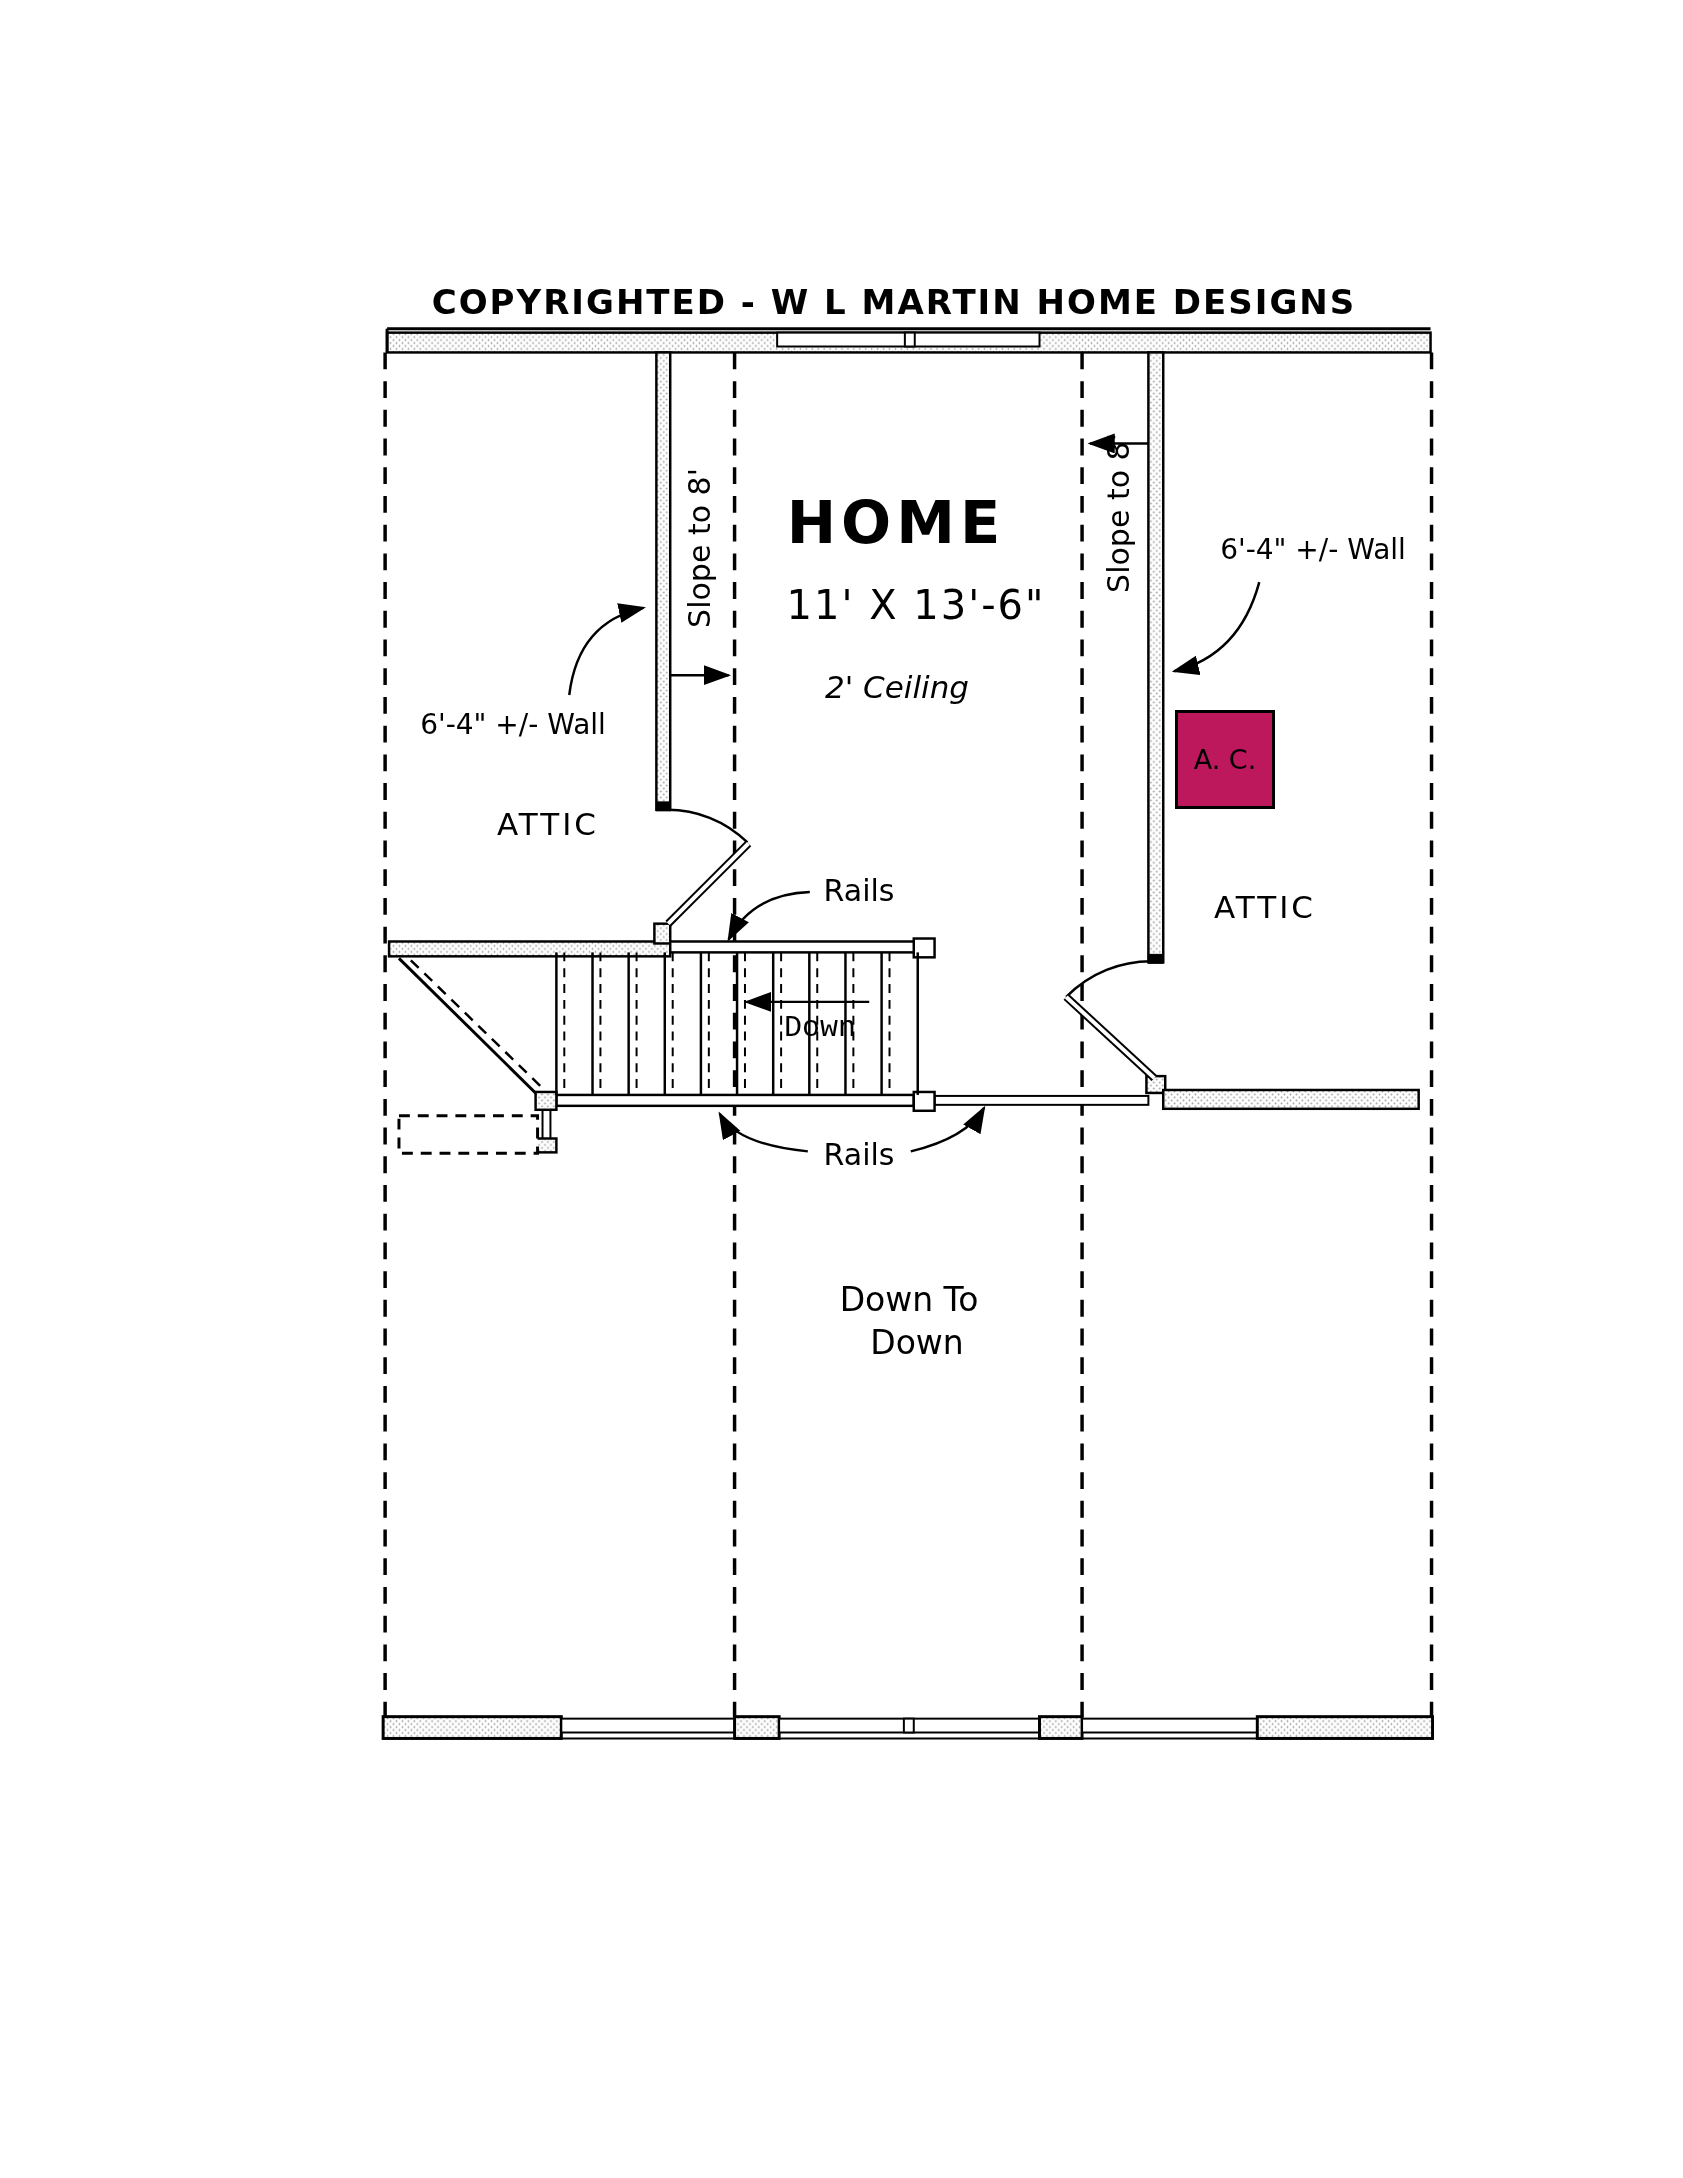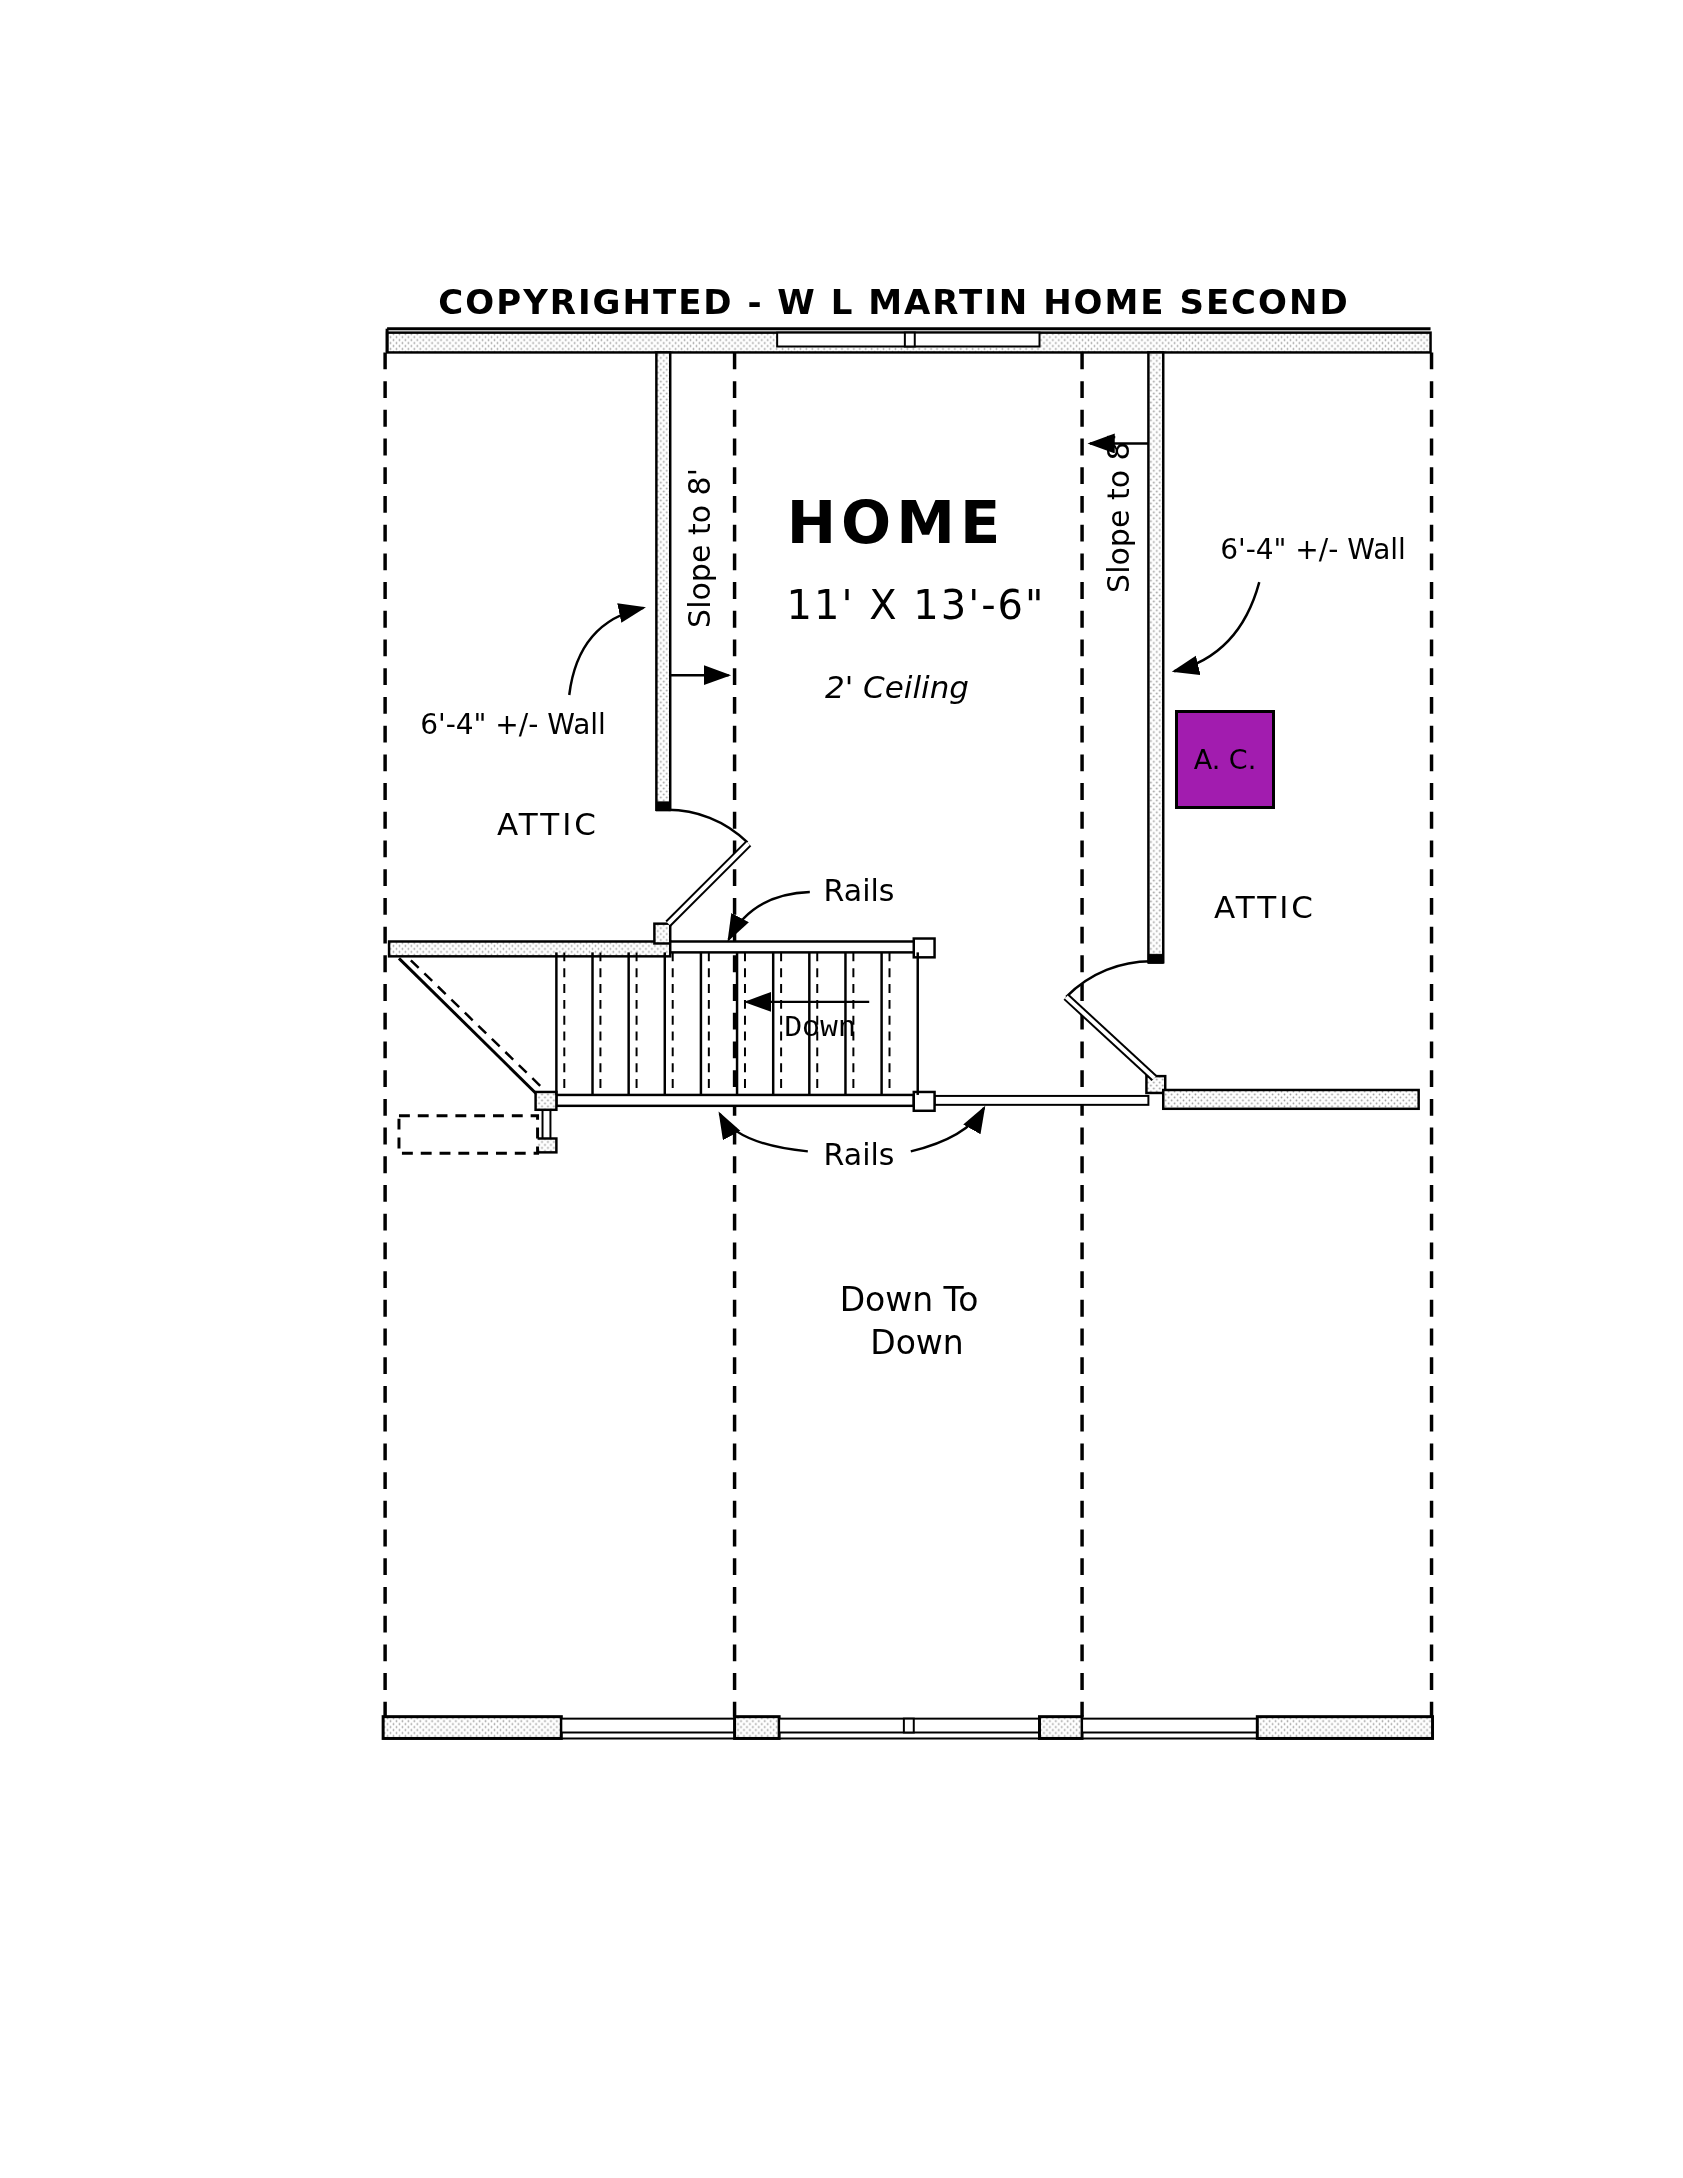--- a/index.html
+++ b/index.html
@@ -16,21 +16,21 @@
   .loft-ceil{font-size:31px;font-style:italic;}
   .slope{font-size:30px;}
   .wall-note{font-size:28px;}
   .attic{font-size:31px;letter-spacing:3px;}
   .rails{font-size:30px;}
   .down{font-size:30px;}
   .open{font-size:33px;}
   .sheet-title{font-size:79px;font-weight:bold;letter-spacing:11px;}
   .ac-box{
     position:absolute;left:1175px;top:710px;width:100px;height:99px;
-    border:3px solid #000;box-sizing:border-box;background:#a21caf;
+    border:3px solid #000;box-sizing:border-box;background:#be185d;
     display:flex;align-items:center;justify-content:center;font-size:27px;
   }
 </style>
 </head>
 <body>
 
 <div id="sheet">
 
   <svg id="plan-svg" viewBox="0 0 1700 2200" xmlns="http://www.w3.org/2000/svg">
     <defs>
@@ -144,21 +144,21 @@
       <line x1="1160" y1="448" x2="1101" y2="448" marker-end="url(#arrow)"></line>
       <line x1="878" y1="1012" x2="754" y2="1012" marker-end="url(#arrow)"></line>
       <path d="M575,702 Q584,628 650,614" marker-end="url(#arrow)"></path>
       <path d="M1272,588 Q1252,662 1186,678" marker-end="url(#arrow)"></path>
       <path d="M818,901 Q760,903 736,949" marker-end="url(#arrow)"></path>
       <path d="M816,1163 Q744,1156 727,1125" marker-end="url(#arrow)"></path>
       <path d="M920,1163 Q977,1149 994,1119" marker-end="url(#arrow)"></path>
     </g>
   </svg>
 
-  <div class="lbl copyright" style="left:894px;top:302px;">COPYRIGHTED - W L MARTIN HOME SECOND</div>
+  <div class="lbl copyright" style="left:894px;top:302px;">COPYRIGHTED - W L MARTIN HOME DESIGNS</div>
 
   <div class="lbl loft-name" style="left:896px;top:522px;">HOME</div>
   <div class="lbl loft-dims" style="left:916px;top:605px;">11' X 13'-6"</div>
   <div class="lbl loft-ceil" style="left:897px;top:687px;">2' Ceiling</div>
 
   <div class="lbl rot slope" style="left:699px;top:548px;">Slope to 8'</div>
   <div class="lbl rot slope" style="left:1118px;top:513px;">Slope to 8'</div>
 
   <div class="lbl wall-note" style="left:513px;top:724px;">6'-4" +/- Wall</div>
   <div class="lbl wall-note" style="left:1313px;top:549px;">6'-4" +/- Wall</div>

